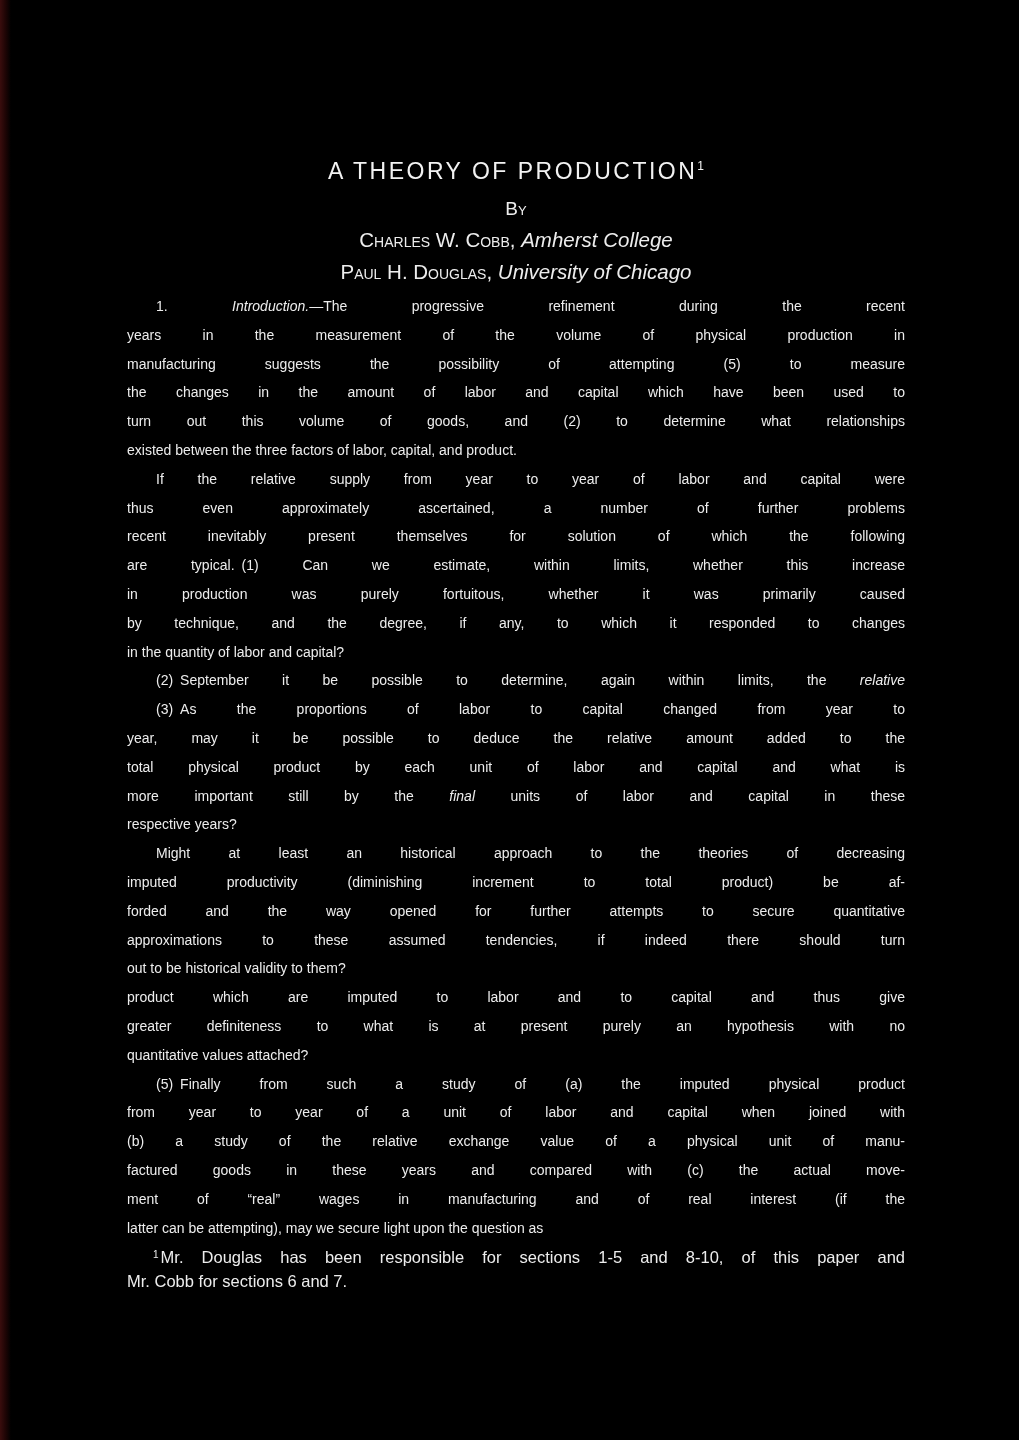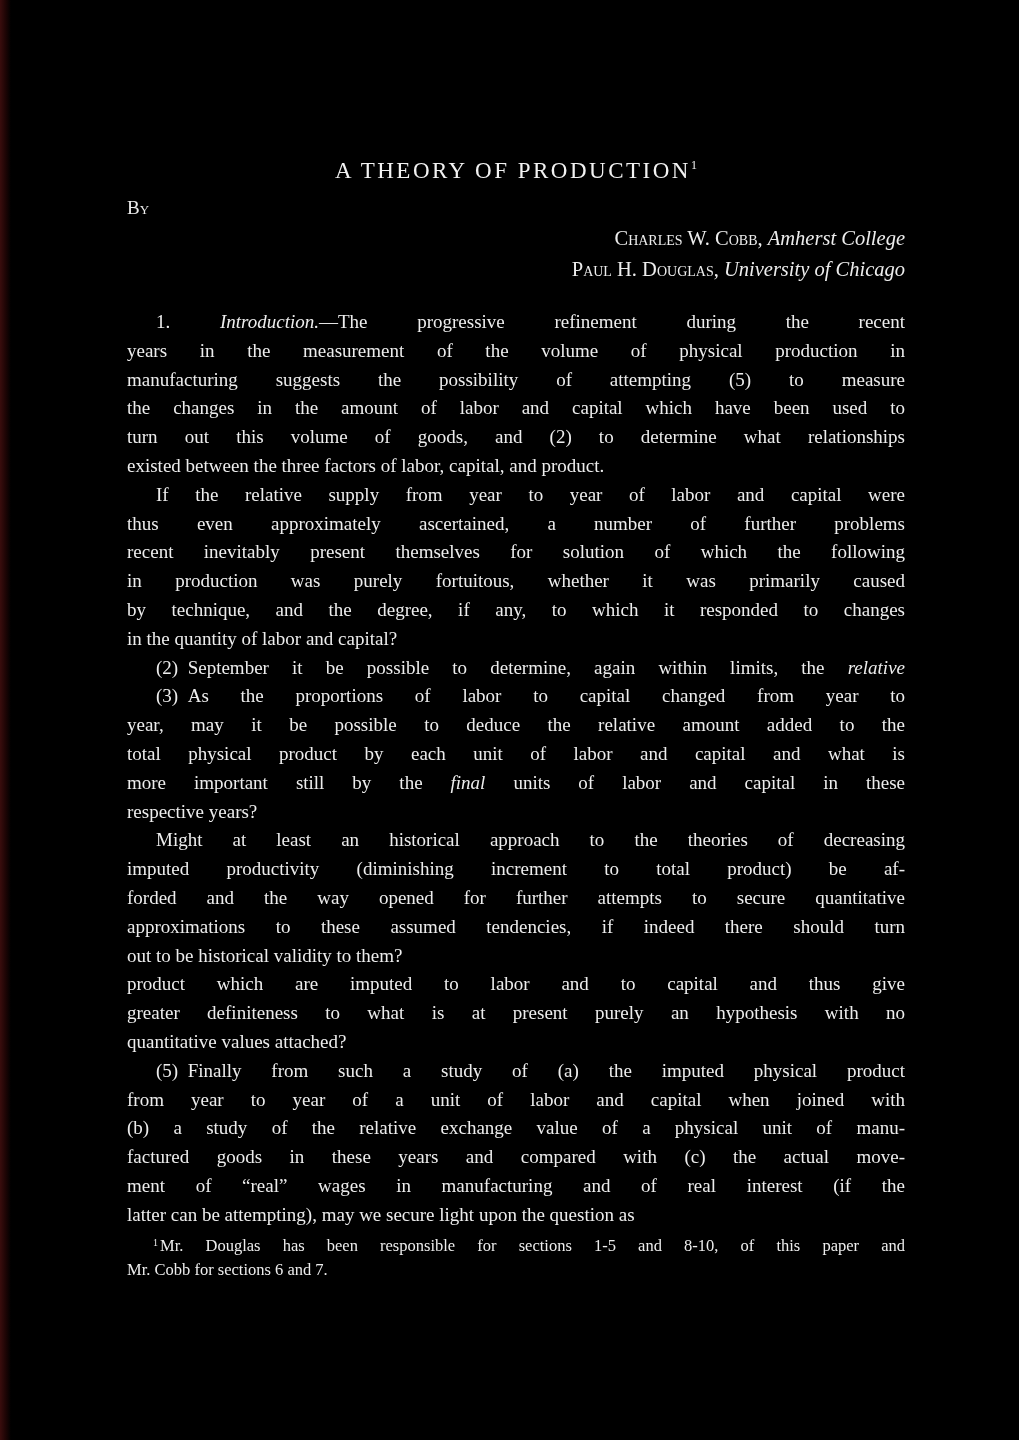--- a/index.html
+++ b/index.html
@@ -1,55 +1,55 @@
 <!DOCTYPE html>
 <html><head>
 <meta charset="utf-8">
 <style>
   html,body{margin:0;padding:0;background:#000;}
   .page{
     position:relative;
     width:1019px;height:1440px;
     background:#000;
     overflow:hidden;
-    font-family:Liberation Serif, serif;
+    font-family:Liberation Sans, sans-serif;
     color:#ededed;
   }
   .edge-stripe{
     position:absolute;left:0;top:0;bottom:0;width:11px;
     background:linear-gradient(90deg,#3a0d0d 0%,#1b0404 55%,rgba(0,0,0,0) 100%);
   }
   .content{
     position:absolute;left:127px;top:0;width:778px;
   }
   .title{
     margin-top:158px;
     text-align:center;
     font-size:23px;
     letter-spacing:2.5px;
     white-space:nowrap;
     color:#f2f2f2;
   }
   .title sup{font-size:12px;letter-spacing:0;vertical-align:9px;}
   .byline{
     margin-top:13px;
-    text-align:left;
+    text-align:center;
     font-size:19px;
     font-variant:small-caps;
   }
   .author{
     margin-top:8px;
-    text-align:right;
+    text-align:center;
     font-size:20.5px;
   }
   .author .name{font-variant:small-caps;}
   .author .aff{font-style:italic;}
   .bodytext{
-    margin-top:27px;
-    font-size:19px;
+    margin-top:8px;
+    font-size:14px;
     line-height:28.8px;
   }
   .para{margin:0;padding:0;}
   .line{
     text-align:justify;
     text-align-last:justify;
   }
   .line.last{text-align-last:left;}
   .line.first{text-indent:29px;}
   .line i{font-style:italic;}
@@ -91,20 +91,21 @@
           <div class="line"><span>years in the measurement of the volume of physical production in</span></div>
           <div class="line"><span>manufacturing suggests the possibility of attempting (5) to measure</span></div>
           <div class="line"><span>the changes in the amount of labor and capital which have been used to</span></div>
           <div class="line"><span>turn out this volume of goods, and (2) to determine what relationships</span></div>
           <div class="line last"><span>existed between the three factors of labor, capital, and product.</span></div>
         </div>
         <div class="para">
           <div class="line first"><span>If the relative supply from year to year of labor and capital were</span></div>
           <div class="line"><span>thus even approximately ascertained, a number of further problems</span></div>
           <div class="line"><span>recent inevitably present themselves for solution of which the following</span></div>
+          <div class="line"><span>are typical. (1) Can we estimate, within limits, whether this increase</span></div>
           <div class="line"><span>in production was purely fortuitous, whether it was primarily caused</span></div>
           <div class="line"><span>by technique, and the degree, if any, to which it responded to changes</span></div>
           <div class="line last"><span>in the quantity of labor and capital?</span></div>
         </div>
         <div class="para">
           <div class="line first"><span>(2) September it be possible to determine, again within limits, the </span><i>relative</i></div>
         </div>
         <div class="para">
           <div class="line first"><span>(3) As the proportions of labor to capital changed from year to</span></div>
           <div class="line"><span>year, may it be possible to deduce the relative amount added to the</span></div>

